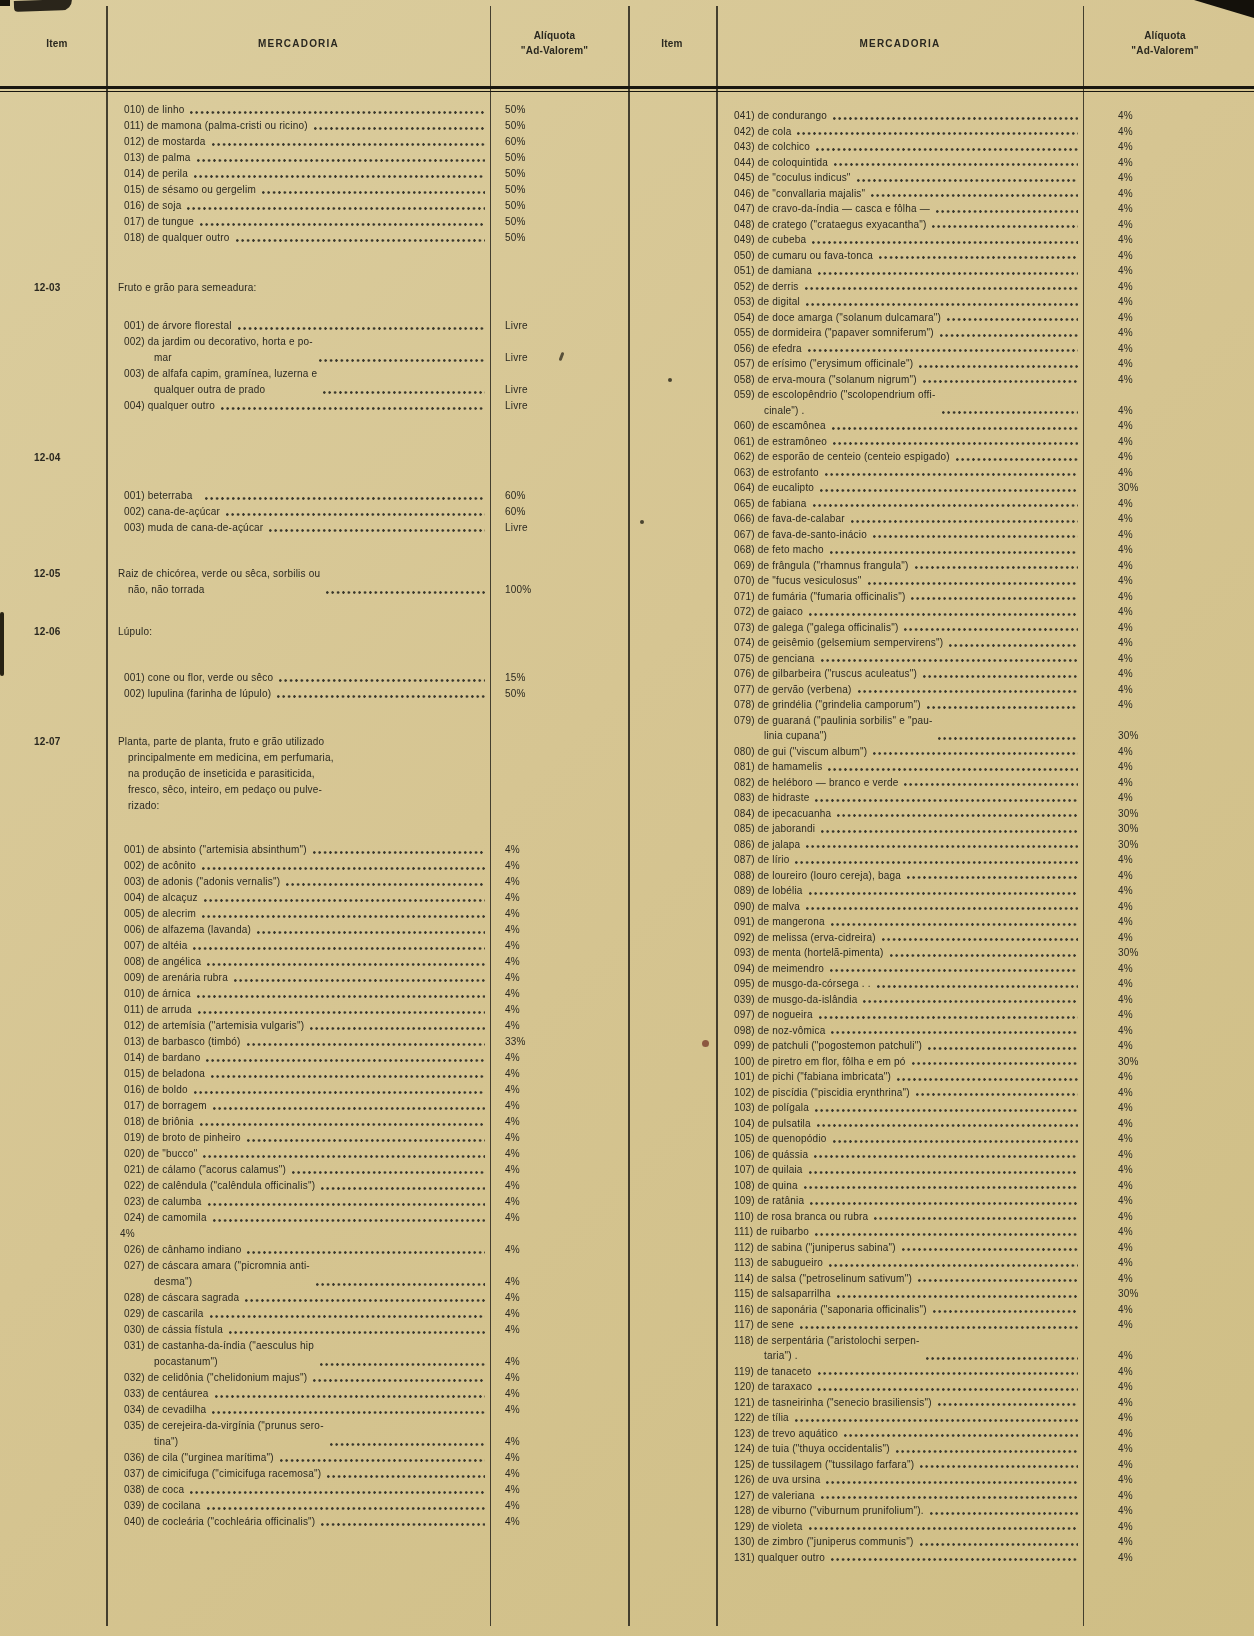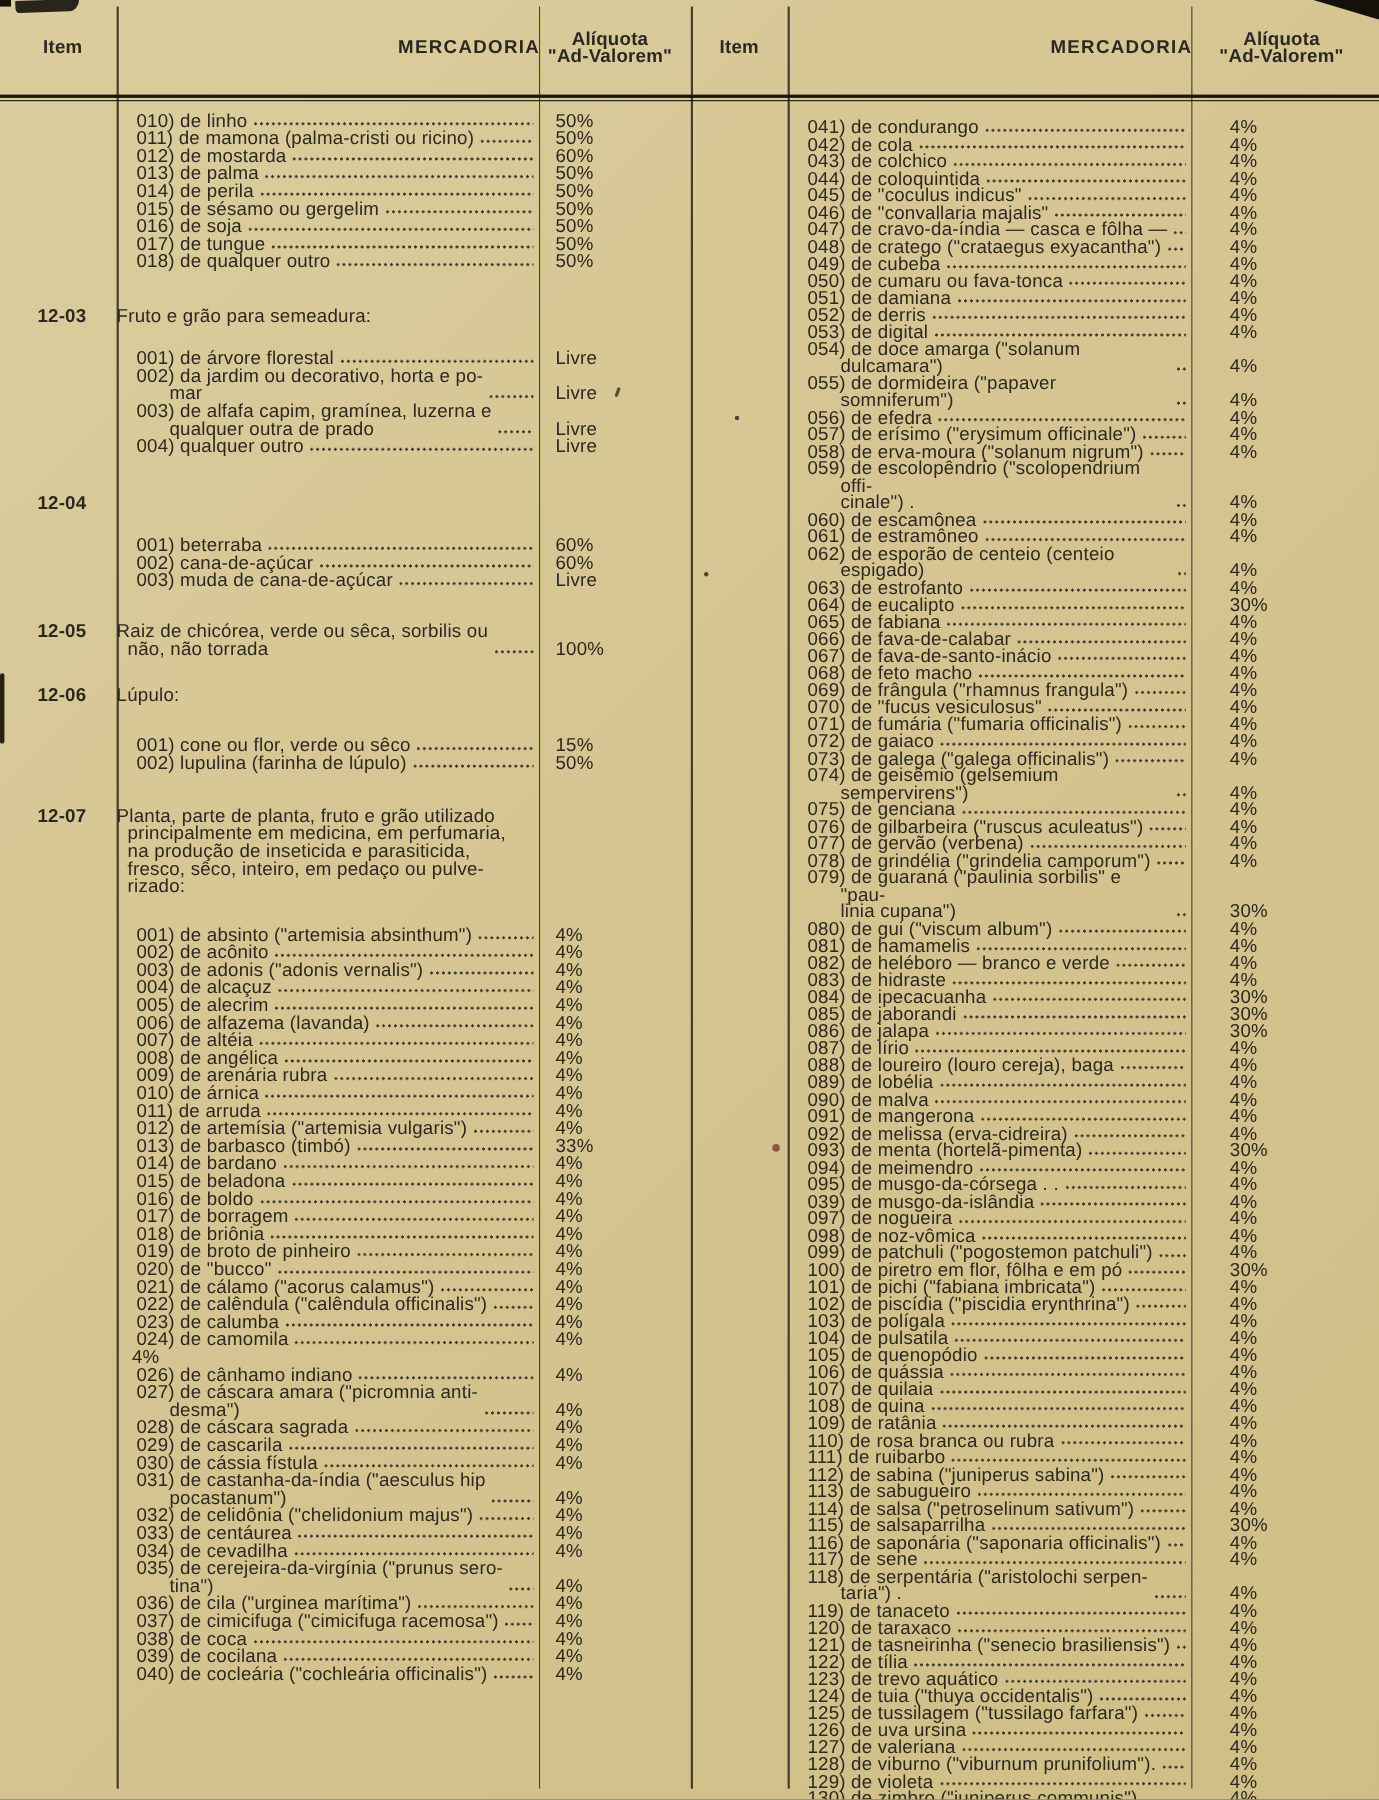--- a/index.html
+++ b/index.html
@@ -1,48 +1,48 @@
 <!DOCTYPE html>
 <html><head>
 <meta charset="utf-8">
 <style>
   html,body { margin:0; padding:0; background:#8a815f; }
   .page {
     position:relative; width:1254px; height:1636px; overflow:hidden;
     background:linear-gradient(135deg,#dbcd9e 0%,#d6c592 45%,#cfbe85 100%);
     font-family:"Liberation Sans",sans-serif;
-    font-size:17px; color:#2a2820; letter-spacing:.2px;
+    font-size:10px; color:#2a2820; letter-spacing:.2px;
   }
   .half { position:absolute; top:0; bottom:0; box-sizing:border-box; }
   .half.left  { left:8px;   width:610px; --itemw:98px; --valw:127px; --valpad:14px; }
   .half.right { left:628px; width:618px; --itemw:88px; --valw:162px; --valpad:34px; }
 
   .vline { position:absolute; top:6px; bottom:10px; width:1.5px; background:#2a271c; opacity:.85; }
   .vline.v-item { left:var(--itemw); }
   .vline.v-val  { right:var(--valw); }
   .vline.v-edge { left:0; }
 
   .head-rule { position:absolute; top:86px; left:0; width:1254px; height:2px;
     border-top:3.5px solid #191710; border-bottom:1.5px solid #191710; background:transparent; }
 
   .thead { position:relative; height:86px; display:flex; align-items:center; font-weight:bold; }
   .th-item { width:var(--itemw); text-align:center; }
-  .th-merc { flex:1; text-align:right; letter-spacing:1.2px; }
+  .th-merc { flex:1; text-align:center; letter-spacing:1.2px; }
   .th-aliq { width:var(--valw); text-align:center; line-height:15px; }
   .th-aliq .l2 { font-weight:bold; }
 
   .tbody { position:relative; padding-top:6px; }
 
   .row { display:flex; align-items:flex-end; line-height:16px; }
   .half.right .row { line-height:15.5px; }
   .c-item { flex:0 0 var(--itemw); box-sizing:border-box; padding-left:26px; font-weight:bold; align-self:flex-start; }
   .c-desc { flex:1; min-width:0; display:flex; align-items:flex-end; }
   .desc-text { white-space:pre-wrap; }
   .row.e .desc-text { margin-left:18px; padding-left:30px; text-indent:-30px; }
-  .row.h .desc-text { margin-left:0;  padding-left:10px; text-indent:-10px; }
+  .row.h .desc-text { margin-left:12px;  padding-left:10px; text-indent:-10px; }
   .leader { flex:1 1 8px; height:3px; margin:0 6px 4px 6px;
     background-image:radial-gradient(circle at 1.3px 1.5px, #3a382c 1.1px, transparent 1.45px);
     background-size:5.4px 3px; background-repeat:repeat-x; }
   .c-val { flex:0 0 var(--valw); box-sizing:border-box; padding-left:var(--valpad); }
   .gap { width:100%; }
 
   
   .smudge-tl { position:absolute; top:0; left:14px; width:58px; height:11px; background:#16130c;
     border-radius:0 0 10px 4px; transform:rotate(-2deg); opacity:.9; }
   .smudge-tl2 { position:absolute; top:0; left:0; width:10px; height:6px; background:#16130c; }

